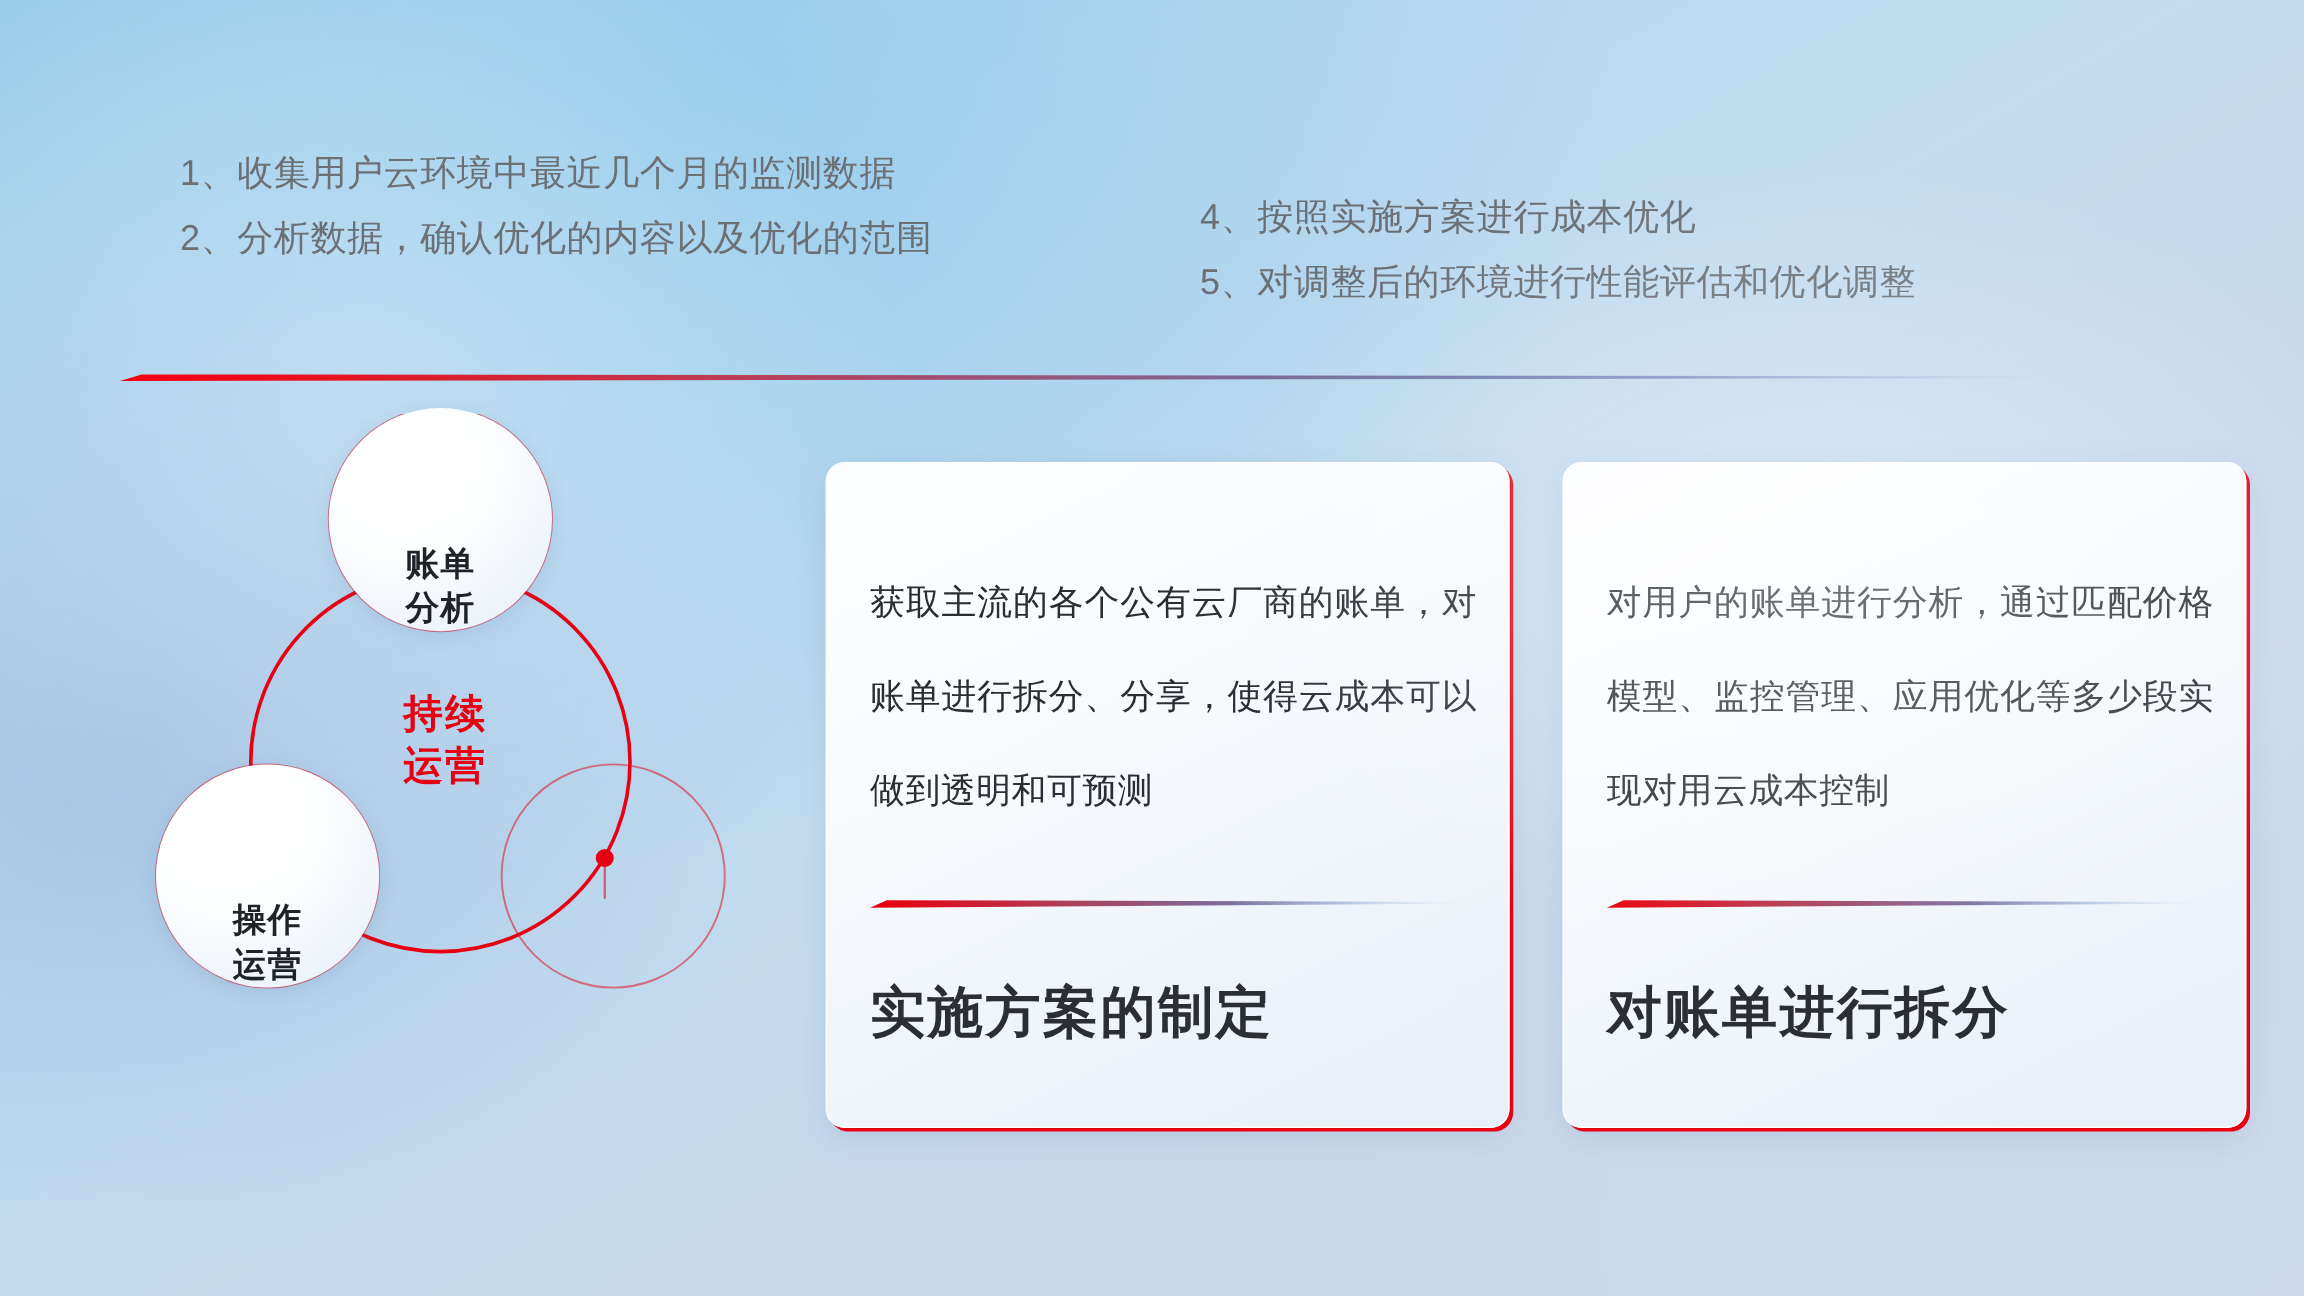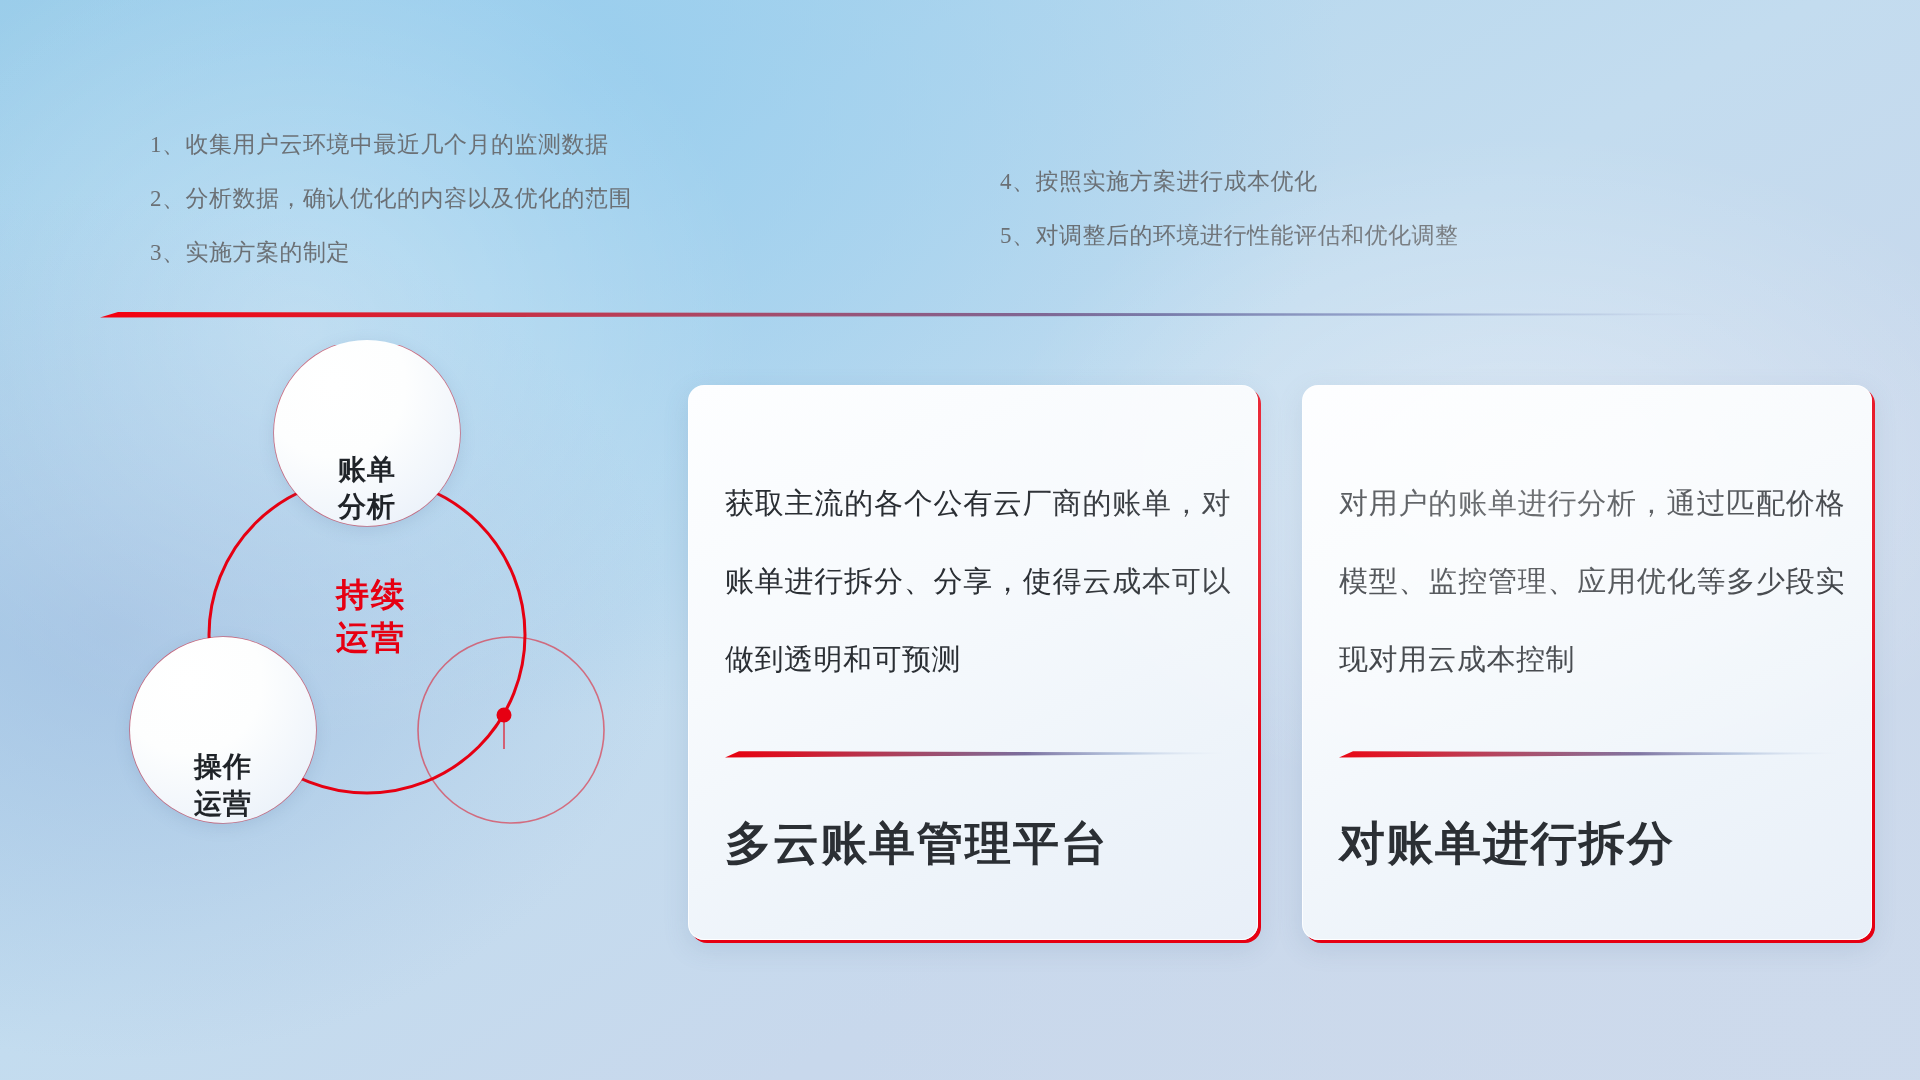--- a/index.html
+++ b/index.html
@@ -38,25 +38,24 @@
     right: -150px; top: 120px;
     width: 1100px; height: 700px;
     background: radial-gradient(ellipse at 50% 50%, rgba(255,255,255,0.35) 0%, rgba(255,255,255,0.0) 68%);
     pointer-events: none;
   }
 
   
   .steps-col {
     position: absolute;
     color: #6b7075;
-    font-size: 23px;
+    font-size: 30px;
     line-height: 54px;
     letter-spacing: 0.5px;
     white-space: nowrap;
-    font-family: Liberation Serif, serif;
   }
   .steps-left  { left: 150px;  top: 118px; }
   .steps-right { left: 1000px; top: 155px; }
   .step-item { display: block; }
 
   
   .divider-wrap {
     position: absolute;
     left: 100px;
     top: 307px;
@@ -160,21 +159,20 @@
   }
 </style>
 </head>
 <body>
 
 <div id="stage">
 
   <div class="steps-col steps-left">
     <span class="step-item">1、收集用户云环境中最近几个月的监测数据</span>
     <span class="step-item">2、分析数据，确认优化的内容以及优化的范围</span>
-    <span class="step-item">3、实施方案的制定</span>
   </div>
 
   <div class="steps-col steps-right">
     <span class="step-item">4、按照实施方案进行成本优化</span>
     <span class="step-item">5、对调整后的环境进行性能评估和优化调整</span>
   </div>
 
   <div class="divider-wrap">
     <svg width="1630" height="14" viewBox="0 0 1630 14" preserveAspectRatio="none">
       <defs>
@@ -242,21 +240,21 @@
             <stop offset="0.12" stop-color="#d81325"></stop>
             <stop offset="0.38" stop-color="#a34866"></stop>
             <stop offset="0.60" stop-color="#7a6f9e"></stop>
             <stop offset="0.80" stop-color="#9fb3d4" stop-opacity="0.7"></stop>
             <stop offset="1" stop-color="#dbe5f2" stop-opacity="0"></stop>
           </linearGradient>
         </defs>
         <path d="M0,9.5 L14,3.2 L500,4.6 L500,6.0 Z" fill="url(#cardGrad1)"></path>
       </svg>
     </div>
-    <div class="card-title">多云账单管理平台</div>
+    <div class="card-title">实施方案的制定</div>
   </div>
 
   <div class="card card-2">
     <div class="card-body">对用户的账单进行分析，通过匹配价格模型、监控管理、应用优化等多少段实现对用云成本控制</div>
     <div class="card-rule">
       <svg width="500" height="12" viewBox="0 0 500 12" preserveAspectRatio="none">
         <defs>
           <linearGradient id="cardGrad2" x1="0" y1="0" x2="1" y2="0">
             <stop offset="0" stop-color="#e8000f"></stop>
             <stop offset="0.12" stop-color="#d81325"></stop>

